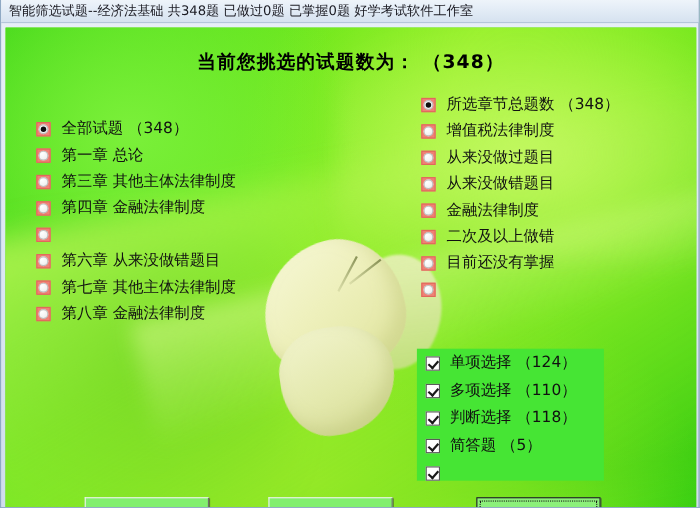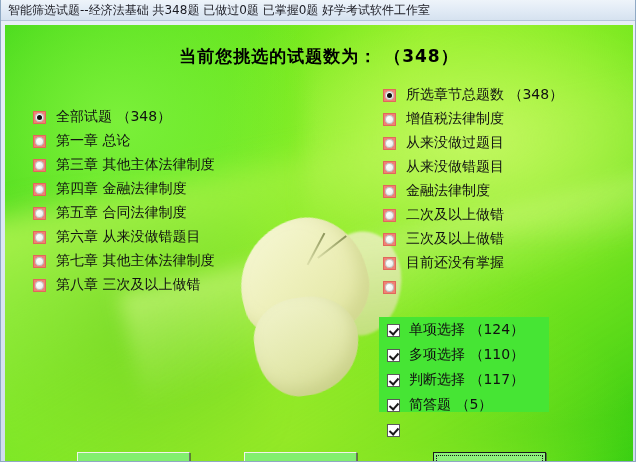--- a/index.html
+++ b/index.html
@@ -241,21 +241,21 @@
     white-space: nowrap;
     font-family: "DejaVu Sans", "Liberation Sans", sans-serif;
   }
 
   
   .check-panel {
     position: absolute;
     left: 374px;
     top: 292px;
     width: 170px;
-    height: 95px;
+    height: 120px;
     background: #46e534;
   }
   .chk-row {
     display: flex;
     align-items: center;
     height: 24px;
     margin-left: 8px;
     margin-top: 1px;
   }
   .chk-box {
@@ -370,39 +370,38 @@
       <div class="opt-row">
         <span class="radio-box">
             <span class="radio-dot"></span>
           </span>
         <span class="opt-label">第四章  金融法律制度</span>
       </div>
       <div class="opt-row">
         <span class="radio-box">
             <span class="radio-dot"></span>
           </span>
-        <span class="opt-label">第五章  合同法律制度</span>
       </div>
       <div class="opt-row">
         <span class="radio-box">
             <span class="radio-dot"></span>
           </span>
         <span class="opt-label">第六章  从来没做错题目</span>
       </div>
       <div class="opt-row">
         <span class="radio-box">
             <span class="radio-dot"></span>
           </span>
         <span class="opt-label">第七章  其他主体法律制度</span>
       </div>
       <div class="opt-row">
         <span class="radio-box">
             <span class="radio-dot"></span>
           </span>
-        <span class="opt-label">第八章  三次及以上做错</span>
+        <span class="opt-label">第八章  金融法律制度</span>
       </div>
     </div>
 
     <div class="col-right">
       <div class="opt-row">
         <span class="radio-box checked">
             <span class="radio-dot"></span>
           </span>
         <span class="opt-label">所选章节总题数 （348）</span>
       </div>
@@ -428,26 +427,20 @@
         <span class="radio-box">
             <span class="radio-dot"></span>
           </span>
         <span class="opt-label">金融法律制度</span>
       </div>
       <div class="opt-row">
         <span class="radio-box">
             <span class="radio-dot"></span>
           </span>
         <span class="opt-label">二次及以上做错</span>
-      </div>
-      <div class="opt-row">
-        <span class="radio-box">
-            <span class="radio-dot"></span>
-          </span>
-        <span class="opt-label">三次及以上做错</span>
       </div>
       <div class="opt-row">
         <span class="radio-box">
             <span class="radio-dot"></span>
           </span>
         <span class="opt-label">目前还没有掌握</span>
       </div>
       <div class="opt-row">
         <span class="radio-box">
             <span class="radio-dot"></span>
@@ -459,21 +452,21 @@
       <div class="chk-row">
         <span class="chk-box checked"></span>
         <span class="chk-label">单项选择 （124）</span>
       </div>
       <div class="chk-row">
         <span class="chk-box checked"></span>
         <span class="chk-label">多项选择 （110）</span>
       </div>
       <div class="chk-row">
         <span class="chk-box checked"></span>
-        <span class="chk-label">判断选择 （117）</span>
+        <span class="chk-label">判断选择 （118）</span>
       </div>
       <div class="chk-row">
         <span class="chk-box checked"></span>
         <span class="chk-label">简答题 （5）</span>
       </div>
       <div class="chk-row">
         <span class="chk-box checked"></span>
       </div>
     </div>
 

